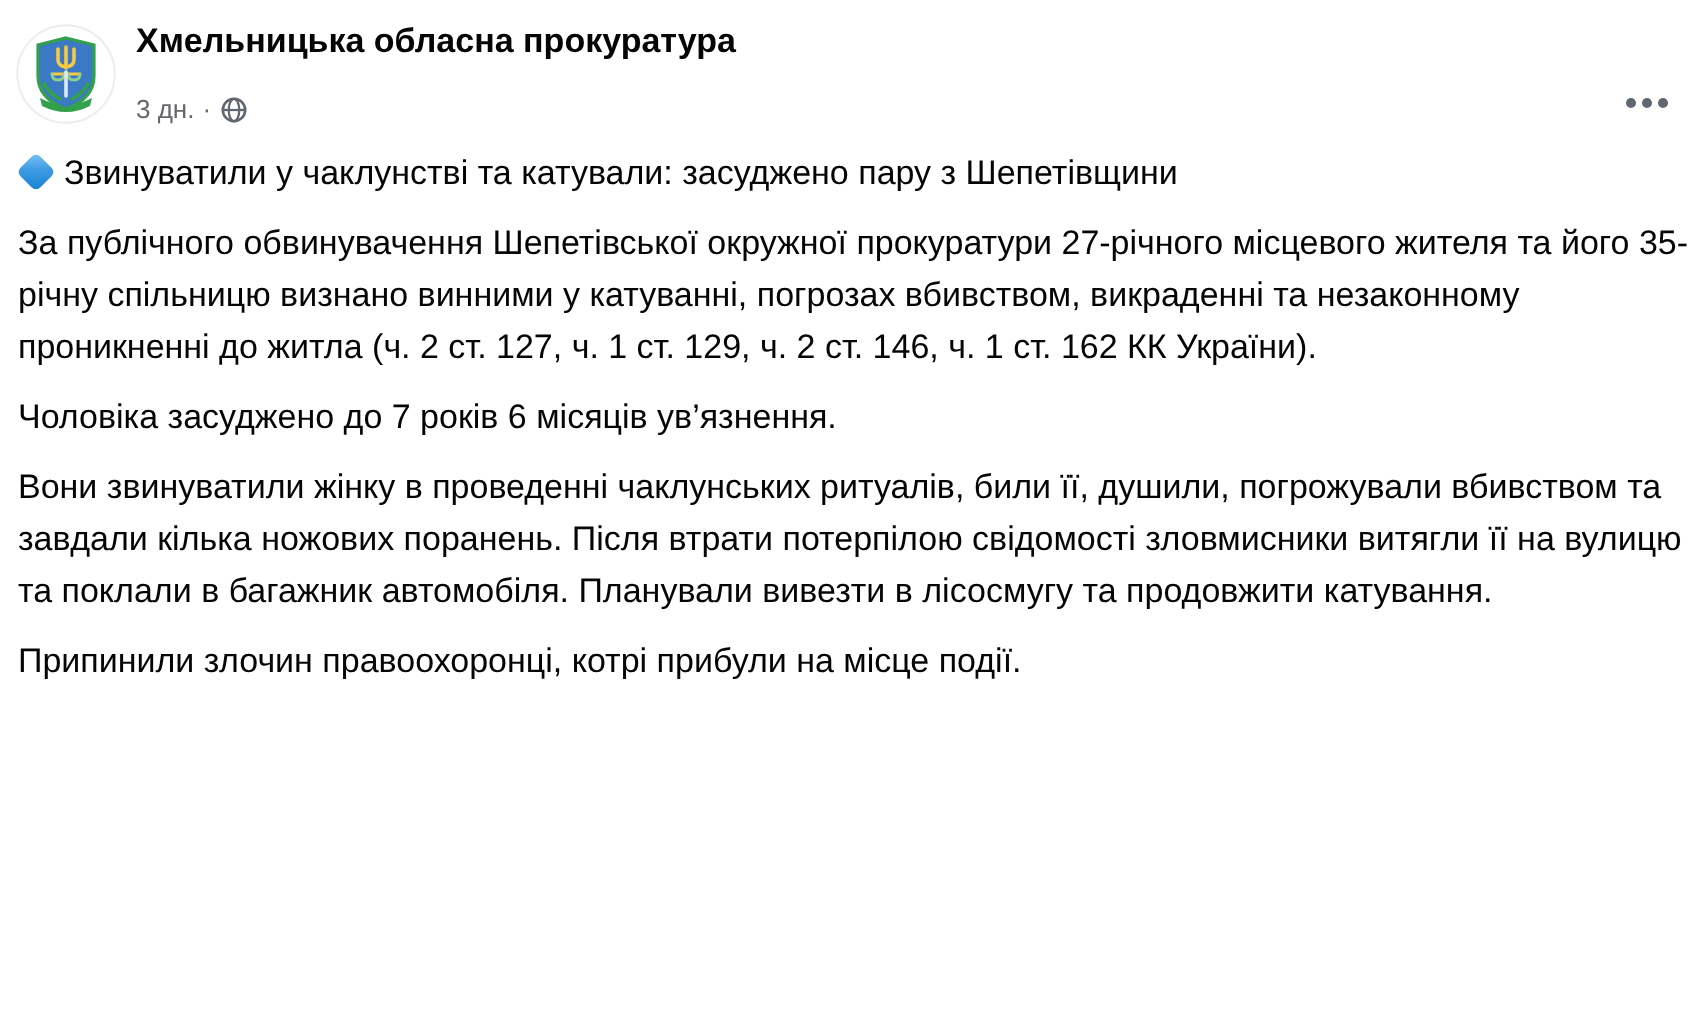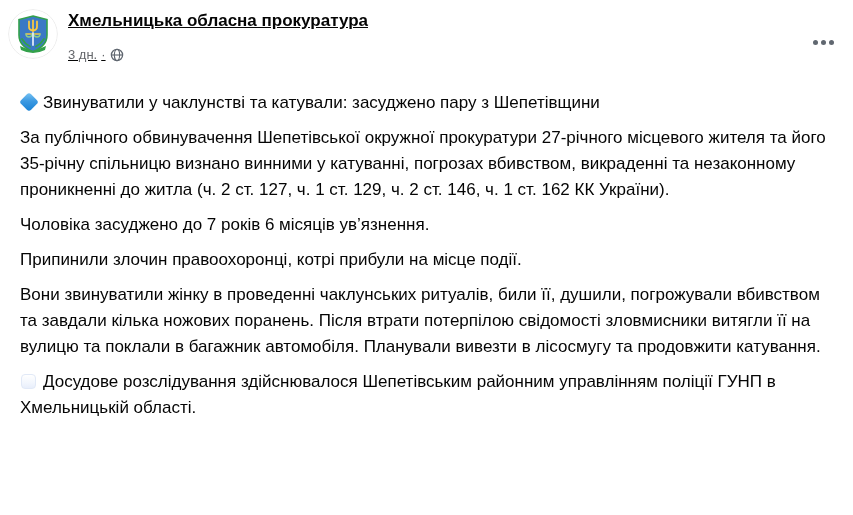--- a/index.html
+++ b/index.html
@@ -9,23 +9,22 @@
     height: 515px;
     background: #ffffff;
     font-family: "Liberation Sans", sans-serif;
     color: #050505;
     overflow: hidden;
     position: relative;
   }
   
   .header {
     display: flex;
-    align-items: center;
+    align-items: flex-end;
     padding: 6px 14px 0 8px;
-    text-decoration: underline;
   }
   .avatar {
     width: 50px;
     height: 50px;
     border-radius: 50%;
     flex: 0 0 auto;
     cursor: pointer;
   }
   .header-info {
     margin-left: 10px;
@@ -63,22 +62,22 @@
     cursor: pointer;
     padding: 0;
   }
   .menu-btn .dot {
     width: 5px; height: 5px;
     border-radius: 50%;
     background: #606770;
   }
   
   .post-text {
-    padding: 0 20px;
-    margin-top: 28px;
+    padding: 0 9px;
+    margin-top: 12px;
     font-size: 17px;
     line-height: 26px;
   }
   .post-text p {
     margin: 0 0 9px 0;
   }
   .emoji {
     display: inline-block;
     vertical-align: -1px;
   }
@@ -149,18 +148,17 @@
       <span class="dot"></span>
       <span class="dot"></span>
       <span class="dot"></span>
     </button>
   </div>
 
   <div class="post-text">
     <p><span class="emoji emoji-blue-diamond"></span><span>Звинуватили у чаклунстві та катували: засуджено пару з Шепетівщини</span></p>
     <p><span>За публічного обвинувачення Шепетівської окружної прокуратури 27-річного місцевого жителя та його 35-річну спільницю визнано винними у катуванні, погрозах вбивством, викраденні та незаконному проникненні до житла (ч. 2 ст. 127, ч. 1 ст. 129, ч. 2 ст. 146, ч. 1 ст. 162 КК України).</span></p>
     <p><span>Чоловіка засуджено до 7 років 6 місяців ув’язнення.</span></p>
+    <p><span>Вони звинуватили жінку в проведенні чаклунських ритуалів, били її, душили, погрожували вбивством та завдали кілька ножових поранень. Після втрати потерпілою свідомості зловмисники витягли її на вулицю та поклали в багажник автомобіля. Планували вивезти в лісосмугу та продовжити катування.</span></p>
     <p><span>Припинили злочин правоохоронці, котрі прибули на місце події.</span></p>
-    <p><span>Вони звинуватили жінку в проведенні чаклунських ритуалів, били її, душили, погрожували вбивством та завдали кілька ножових поранень. Після втрати потерпілою свідомості зловмисники витягли її на вулицю та поклали в багажник автомобіля. Планували вивезти в лісосмугу та продовжити катування.</span></p>
-    <p><span class="emoji emoji-white-square"></span><span>Досудове розслідування здійснювалося Шепетівським районним управлінням поліції ГУНП в Хмельницькій області.</span></p>
   </div>
 
 </div>
 
 </body></html>

